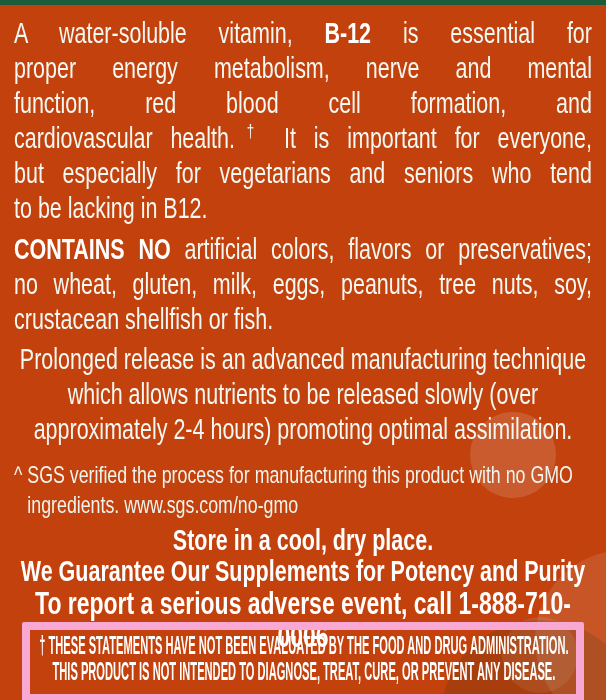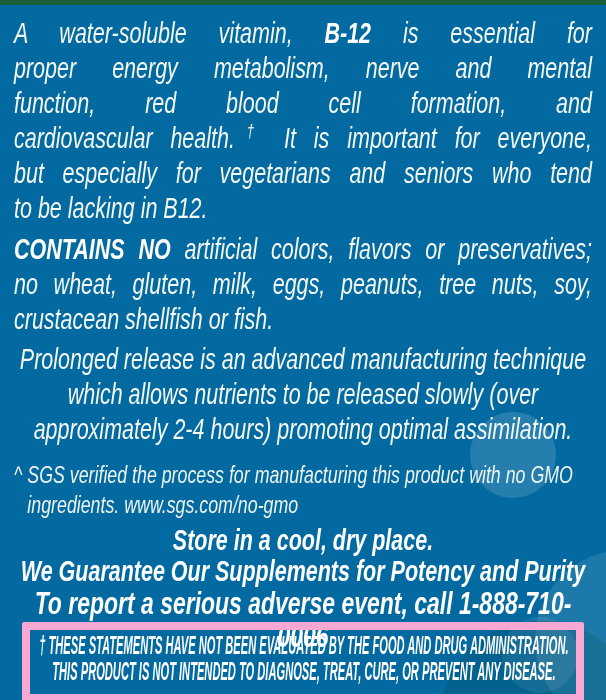--- a/index.html
+++ b/index.html
@@ -4,23 +4,22 @@
 <style>
   html, body { margin: 0; padding: 0; }
   body {
     width: 606px; height: 700px;
     font-family: "Liberation Sans", "DejaVu Sans", sans-serif;
     background: #ffffff;
   }
   .label-canvas {
     position: relative;
     width: 606px; height: 700px;
-    background: #0369a1;
+    background: #c2410c;
     overflow: hidden;
-    font-style: italic;
   }
   .edge-strip-top {
     position: absolute; left: 0; top: 0;
     width: 606px; height: 5px;
     background: #1d5c3a;
     z-index: 2;
   }
   
   .bubble { position: absolute; border-radius: 50%; z-index: 0; }
   .bubble-1 { left: 470px; top: 412px; width: 86px;  height: 86px;  background: rgba(255,255,255,0.14); }

